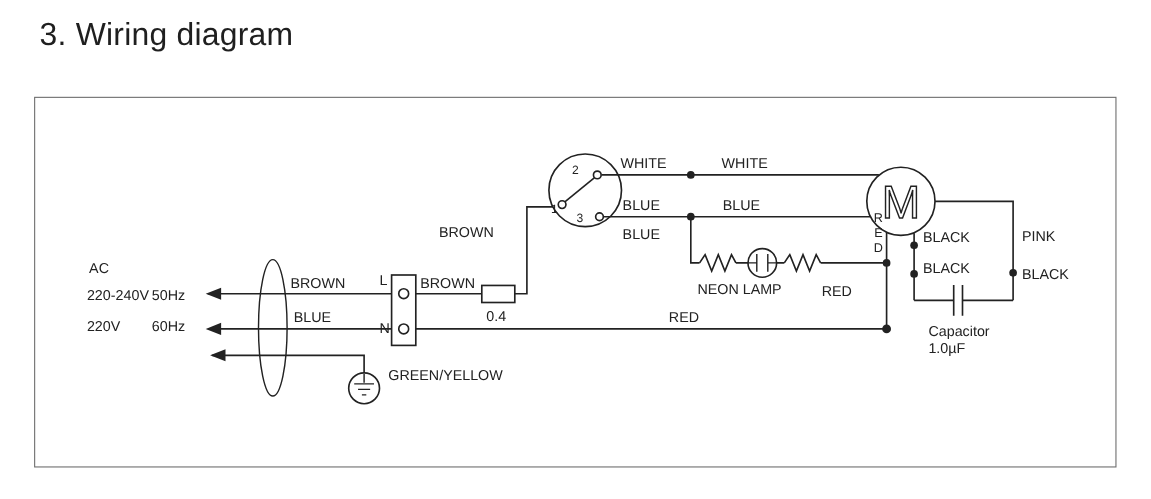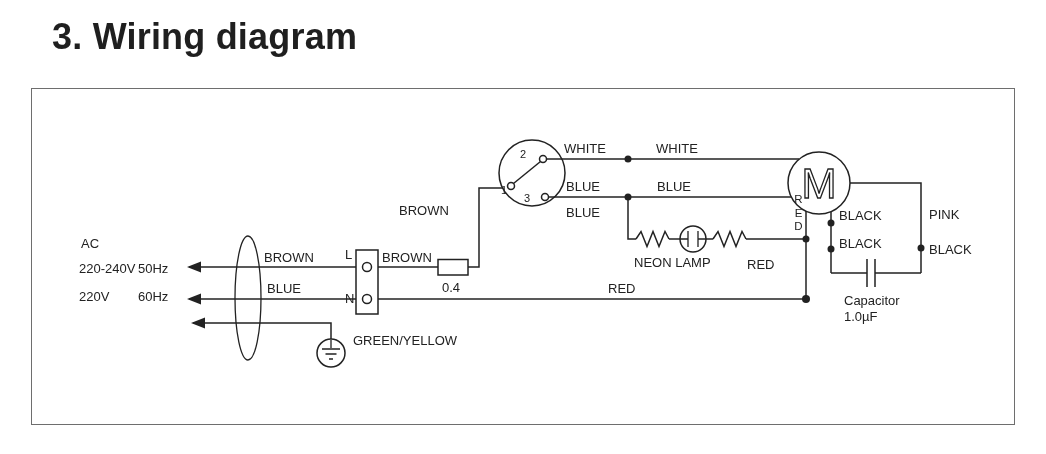--- a/index.html
+++ b/index.html
@@ -1,19 +1,19 @@
 <!DOCTYPE html>
 <html><head>
 <meta charset="utf-8">
 <style>
   html,body{margin:0;padding:0;background:#ffffff;}
   body{width:1046px;height:454px;position:relative;overflow:hidden;
        font-family:"Liberation Sans",sans-serif;color:#222;}
-  .page-title{position:absolute;left:52px;top:16px;margin:0;
-       font-size:36px;font-weight:700;letter-spacing:.2px;color:#1f1f1f;}
+  .page-title{position:absolute;left:36px;top:16px;margin:0;
+       font-size:29px;font-weight:400;letter-spacing:.2px;color:#1f1f1f;}
   .diagram-box{position:absolute;left:31px;top:88px;width:984px;height:337px;
        border:1.5px solid #6e6e6e;box-sizing:border-box;background:#fff;}
   .diagram-box svg{position:absolute;left:0;top:0;}
   .vlabel{position:absolute;left:760px;top:104px;writing-mode:vertical-rl;
        text-orientation:upright;font-size:11.5px;letter-spacing:1.5px;
        color:#222;line-height:1;}
   text{font-family:"Liberation Sans",sans-serif;fill:#222;font-size:13px;}
   .num{font-size:11px;}
   .wire{stroke:#222;stroke-width:1.5;fill:none;}
   .thin{stroke:#222;stroke-width:1.3;fill:none;}

